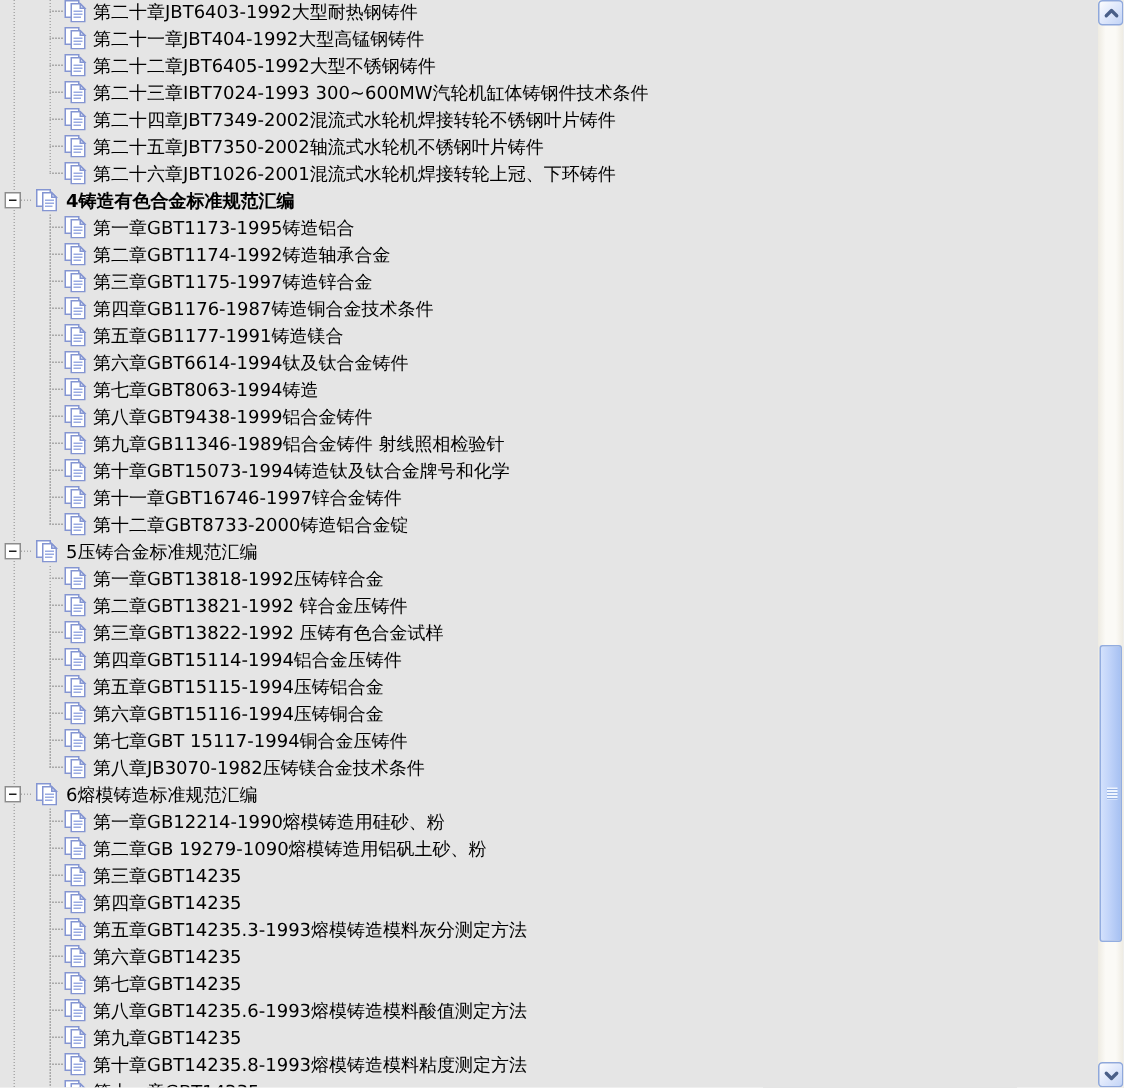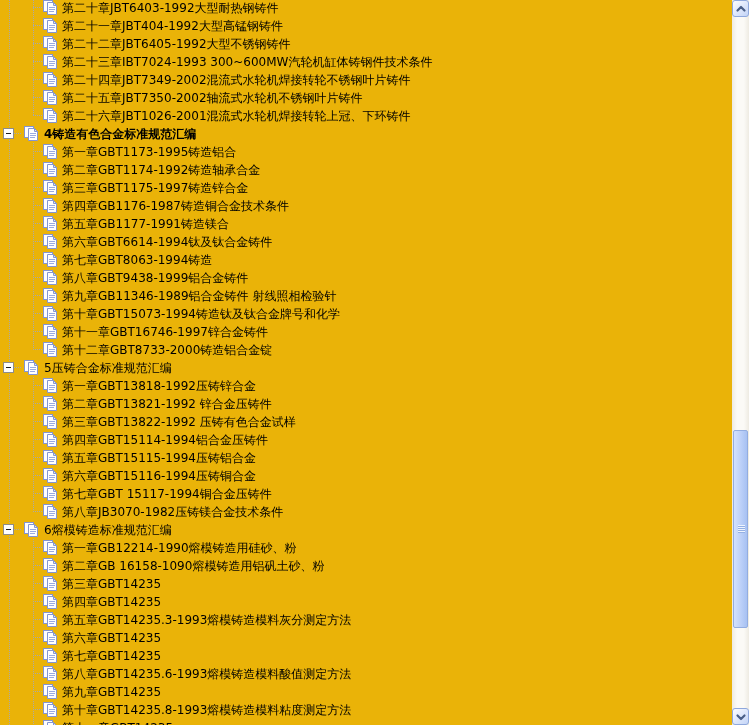--- a/index.html
+++ b/index.html
@@ -1,18 +1,18 @@
 <!DOCTYPE html>
 <html><head>
 <meta charset="utf-8">
 <style>
   * { margin:0; padding:0; box-sizing:border-box; }
   html,body { width:749px; height:725px; overflow:hidden; }
   body { font-family:"DejaVu Sans","Liberation Sans",sans-serif; background:#ffffff; }
-  #screen { position:relative; width:749px; height:725px; background:#eab308; overflow:hidden; }
+  #screen { position:relative; width:749px; height:725px; background:#e5e5e5; overflow:hidden; }
 
   
   #tree { position:absolute; left:0; top:0; width:732px; height:725px; overflow:hidden; }
   .tree-row { position:absolute; left:0; width:732px; height:18px; cursor:default; }
   .row-label { position:absolute; top:0; height:18px; line-height:18px; font-size:12px; color:#000; white-space:nowrap; }
   .parent-label { left:44px; }
   .child-label { left:62px; }
   .vdots { position:absolute; width:1px;
            background-image:repeating-linear-gradient(to bottom,#a9a9a9 0 1px,transparent 1px 2px); }
   .hdots { position:absolute; height:1px; top:8px;
@@ -434,21 +434,21 @@
       <div class="tree-row" style="top: 557px;">
         <div class="hdots child-hdots"></div>
         <div class="doc-icon child-icon"><svg width="16" height="15" viewBox="0 0 16 15">
             <rect x="1.5" y="0.5" width="9" height="11" fill="#ffffff" stroke="#8495d2"></rect>
             <path d="M5.5 2.5 H11.5 L14.5 5.5 V14.5 H5.5 Z" fill="#ffffff" stroke="#8495d2"></path>
             <path d="M11.5 2.5 L11.5 5.5 L14.5 5.5 Z" fill="#dce4f8" stroke="#8495d2"></path>
             <line x1="7" y1="7.5" x2="13" y2="7.5" stroke="#9aabe2"></line>
             <line x1="7" y1="9.5" x2="13" y2="9.5" stroke="#9aabe2"></line>
             <line x1="7" y1="11.5" x2="12" y2="11.5" stroke="#9aabe2"></line>
           </svg></div>
-        <div class="row-label child-label">第二章GB 16158-1090熔模铸造用铝矾土砂、粉</div>
+        <div class="row-label child-label">第二章GB 19279-1090熔模铸造用铝矾土砂、粉</div>
       </div>
       <div class="tree-row" style="top: 575px;">
         <div class="hdots child-hdots"></div>
         <div class="doc-icon child-icon"><svg width="16" height="15" viewBox="0 0 16 15">
             <rect x="1.5" y="0.5" width="9" height="11" fill="#ffffff" stroke="#8495d2"></rect>
             <path d="M5.5 2.5 H11.5 L14.5 5.5 V14.5 H5.5 Z" fill="#ffffff" stroke="#8495d2"></path>
             <path d="M11.5 2.5 L11.5 5.5 L14.5 5.5 Z" fill="#dce4f8" stroke="#8495d2"></path>
             <line x1="7" y1="7.5" x2="13" y2="7.5" stroke="#9aabe2"></line>
             <line x1="7" y1="9.5" x2="13" y2="9.5" stroke="#9aabe2"></line>
             <line x1="7" y1="11.5" x2="12" y2="11.5" stroke="#9aabe2"></line>

